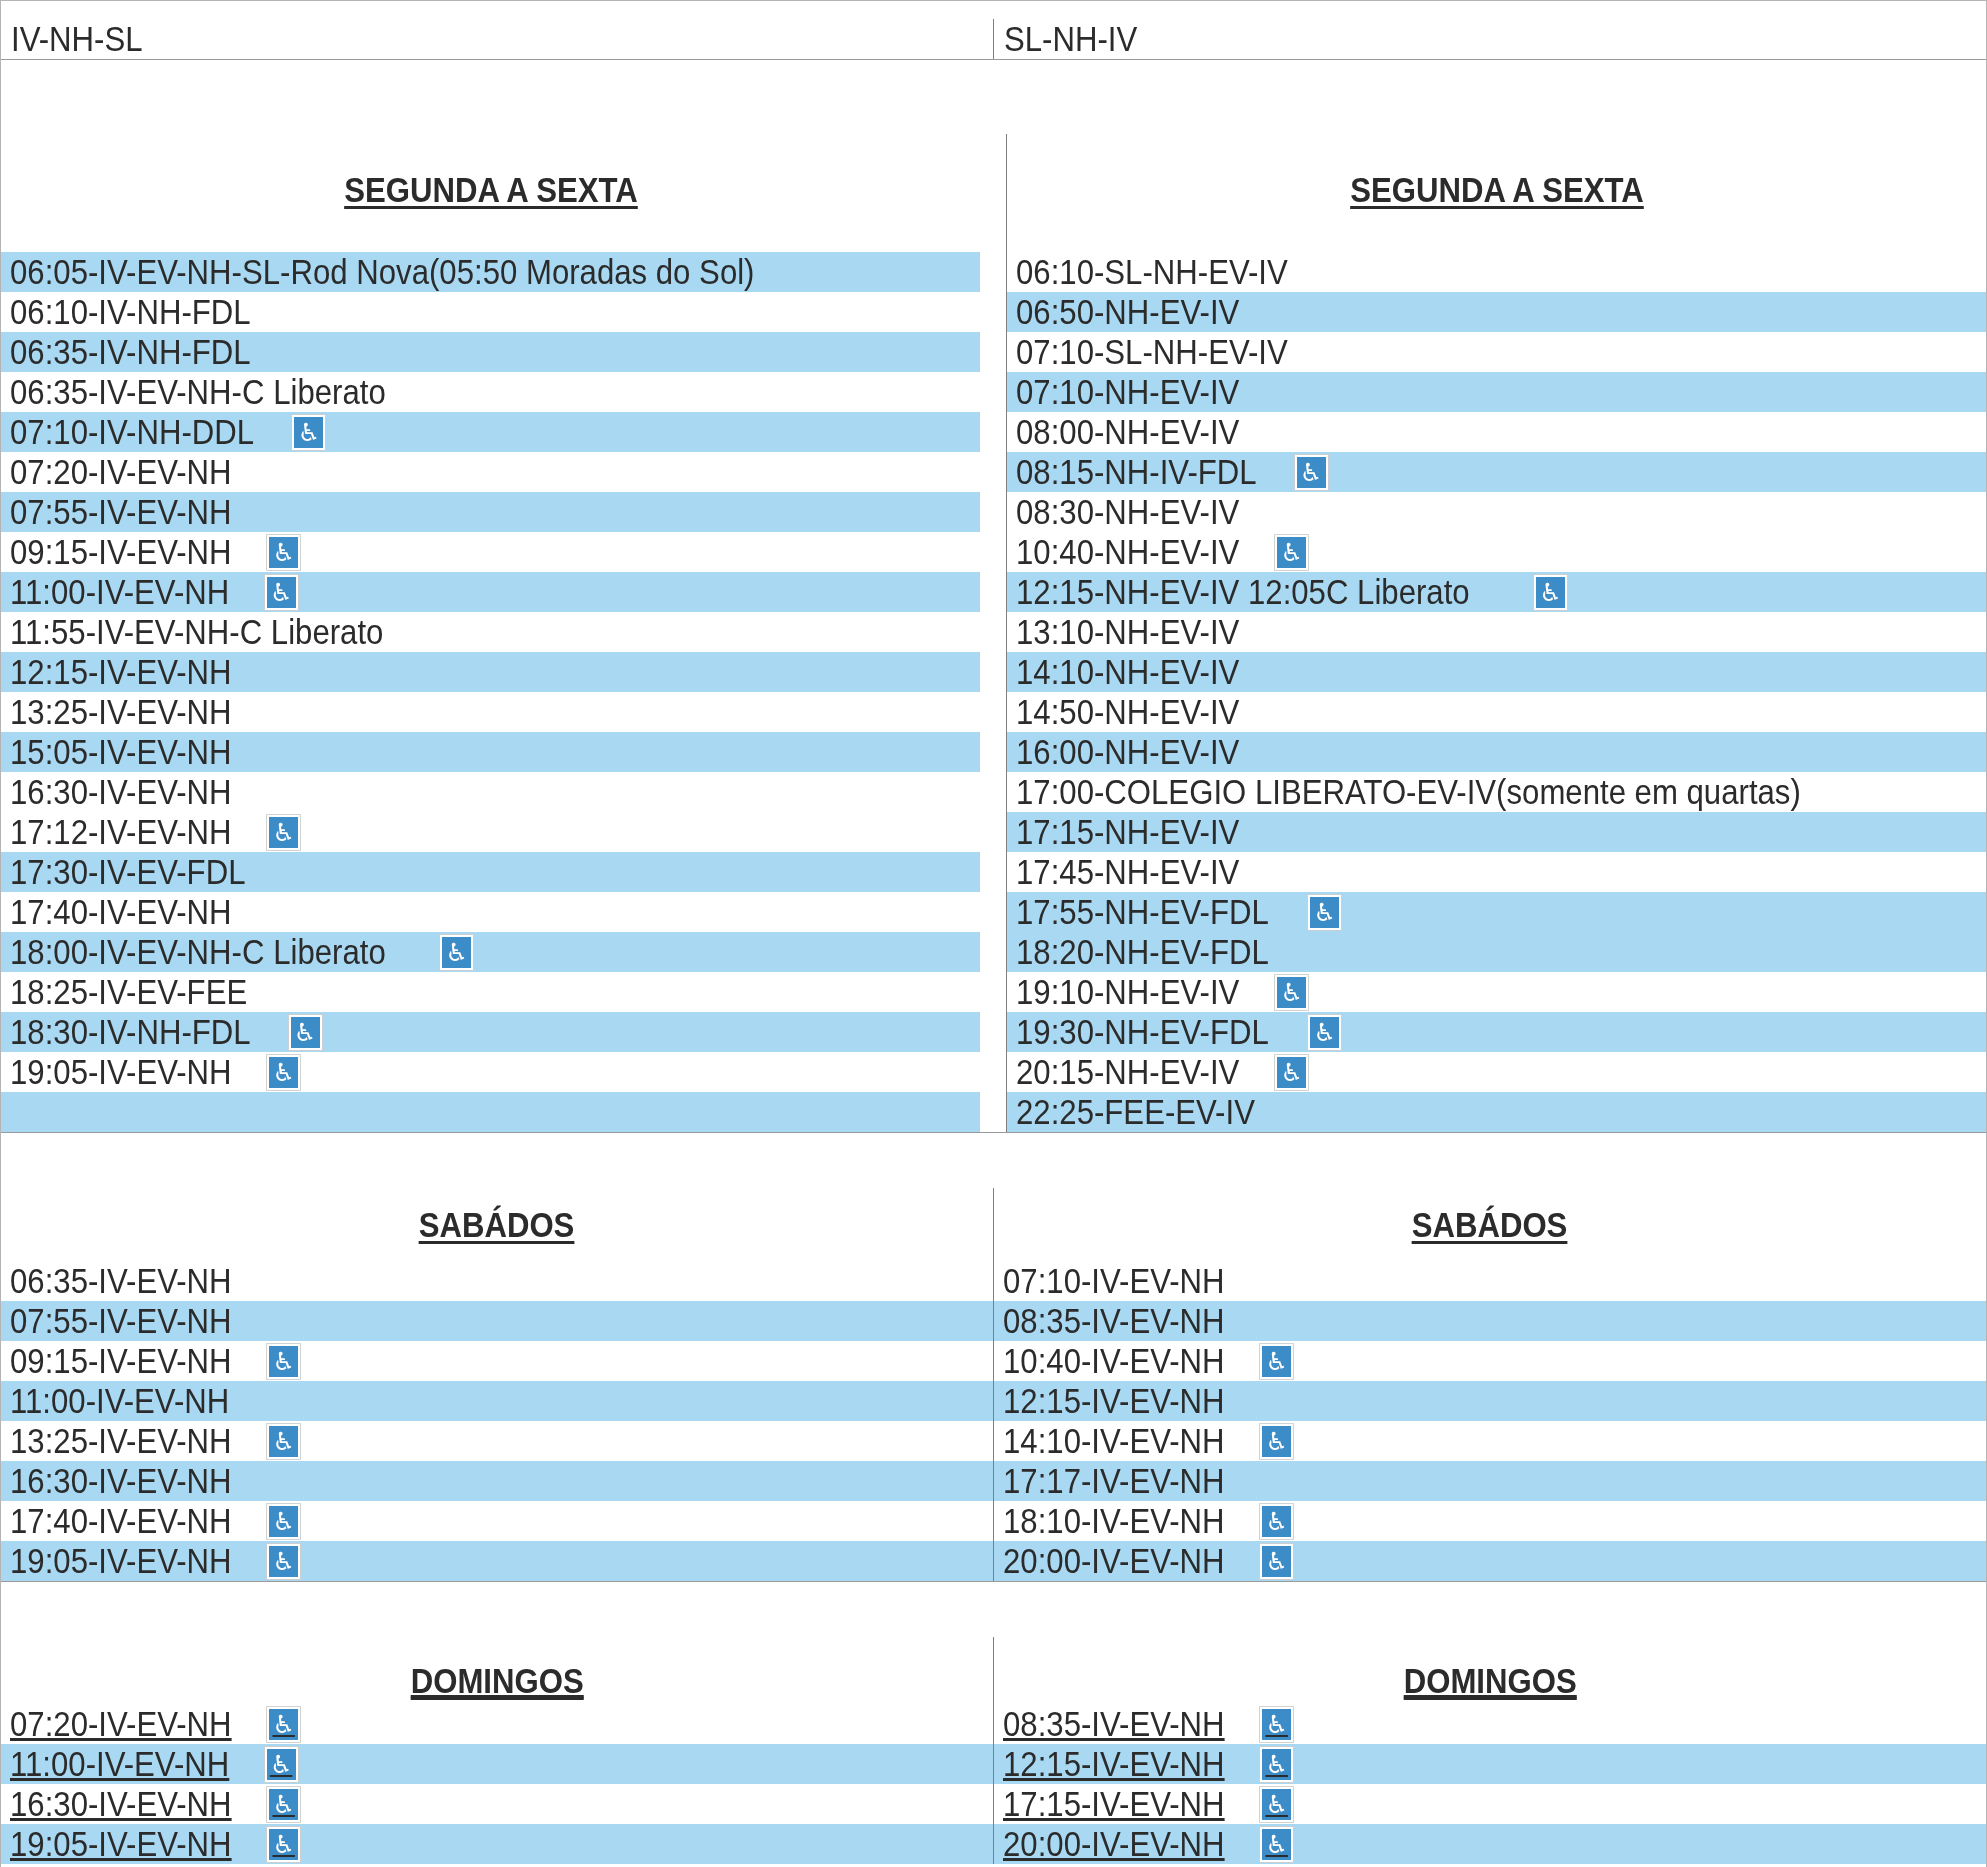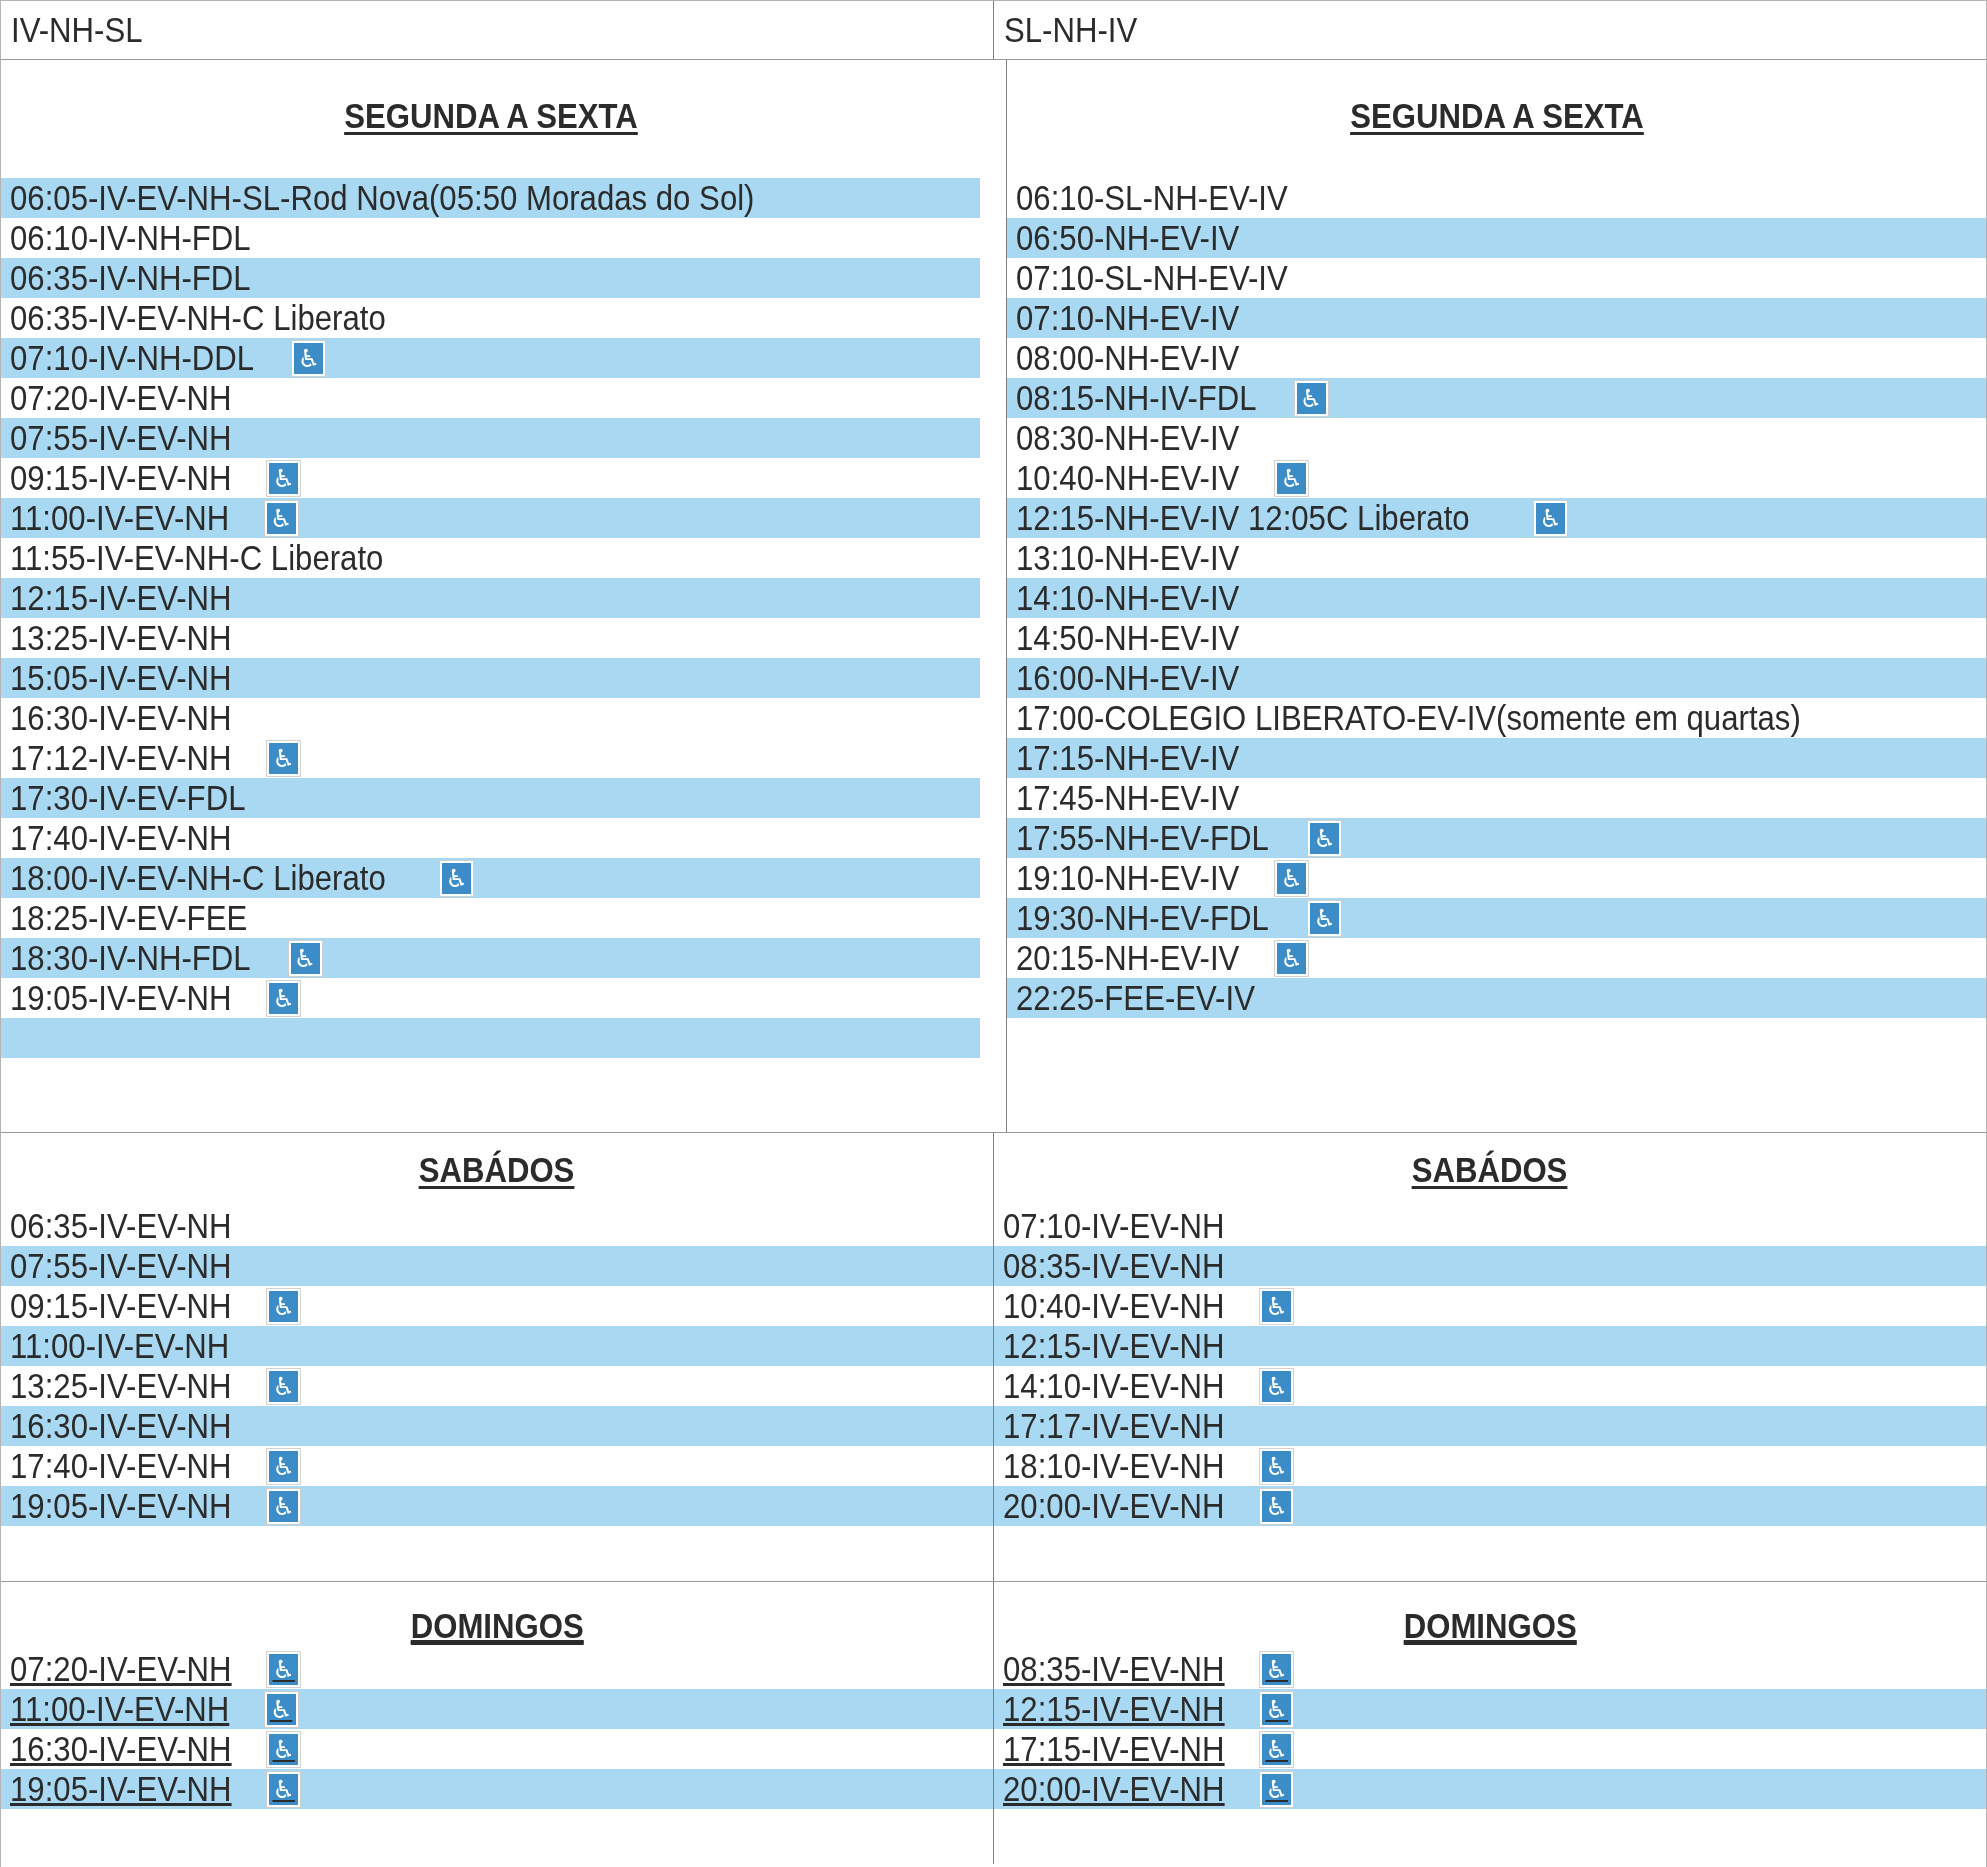--- a/index.html
+++ b/index.html
@@ -7,21 +7,21 @@
   body {
     width: 1987px; height: 1868px; overflow: hidden;
     color: #2b2b2b;
     font-family: "Liberation Sans", "DejaVu Sans", sans-serif;
   }
   #frame {
     width: 1987px; height: 1868px;
     border: 1.7px solid #b4b4b4;
     overflow: hidden;
   }
-  .band { display: flex; width: 100%; }
+  .band { display: flex; width: 100%; align-items: flex-end; }
   .cell { flex: 1 1 0; min-width: 0; overflow: hidden; }
   .cell + .cell { border-left: 1.7px solid #7e7e7e; }
 
   #band-header { height: 59px; border-bottom: 1.7px solid #9a9a9a; }
   #band-sec0 { height: 1072px; gap: 26px; }
   #band-sec1 { height: 449px; border-top: 1.7px solid #9a9a9a; }
   #band-sec2 { height: 283px; border-top: 1.7px solid #9a9a9a; text-decoration: underline; }
 
   .header-cell { display: flex; align-items: center; padding-left: 10.4px; }
   .header-text { font-size: 35px; line-height: 40px; }
@@ -203,20 +203,23 @@
           <div class="row shaded">
             <span class="ctext row-text">17:15-NH-EV-IV</span>
           </div>
           <div class="row">
             <span class="ctext row-text">17:45-NH-EV-IV</span>
           </div>
           <div class="row shaded">
             <span class="ctext row-text">17:55-NH-EV-FDL</span>
             <span class="wheelchair">♿</span>
           </div>
+          <div class="row shaded">
+            <span class="ctext row-text">18:20-NH-EV-FDL</span>
+          </div>
           <div class="row">
             <span class="ctext row-text">19:10-NH-EV-IV</span>
             <span class="wheelchair">♿</span>
           </div>
           <div class="row shaded">
             <span class="ctext row-text">19:30-NH-EV-FDL</span>
             <span class="wheelchair">♿</span>
           </div>
           <div class="row">
             <span class="ctext row-text">20:15-NH-EV-IV</span>

